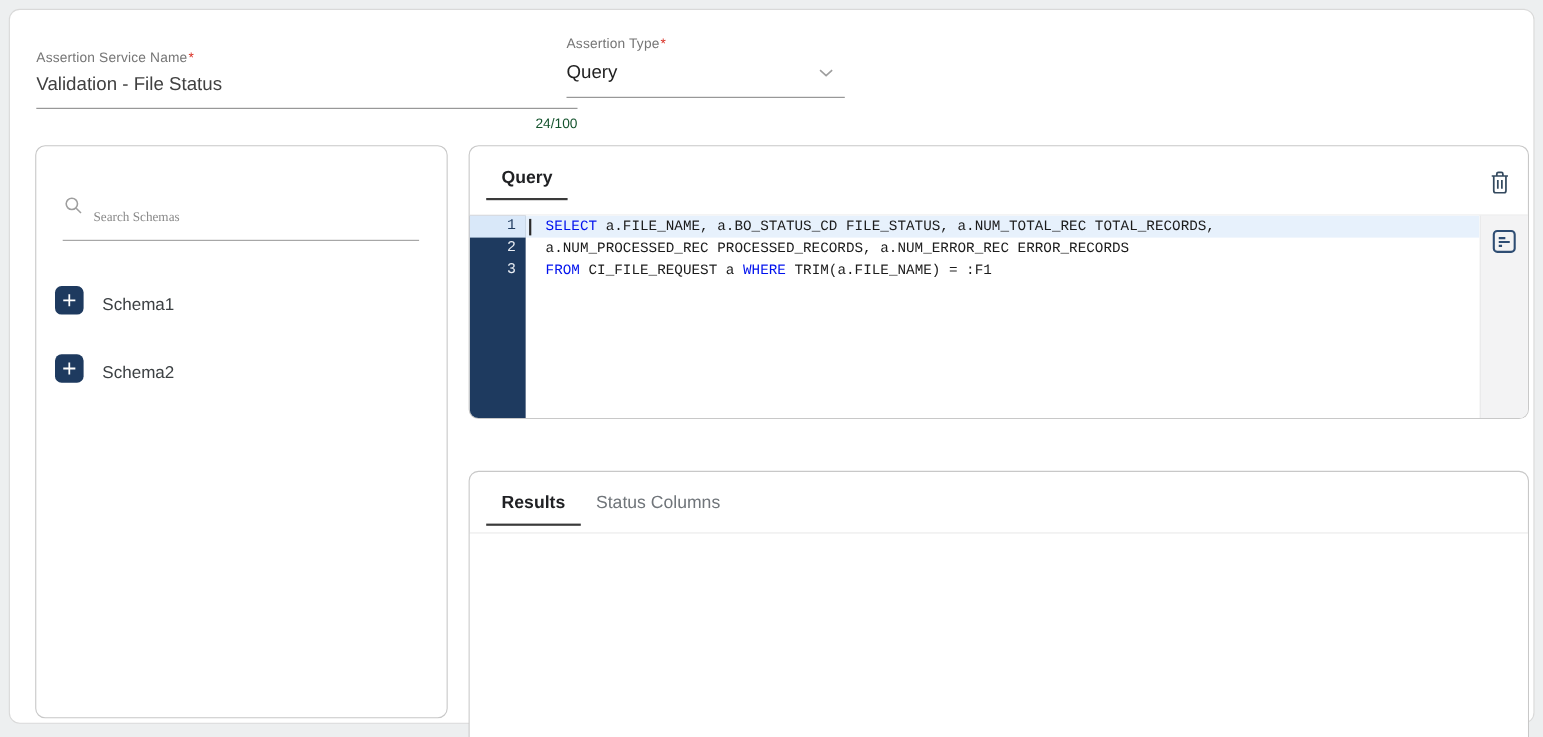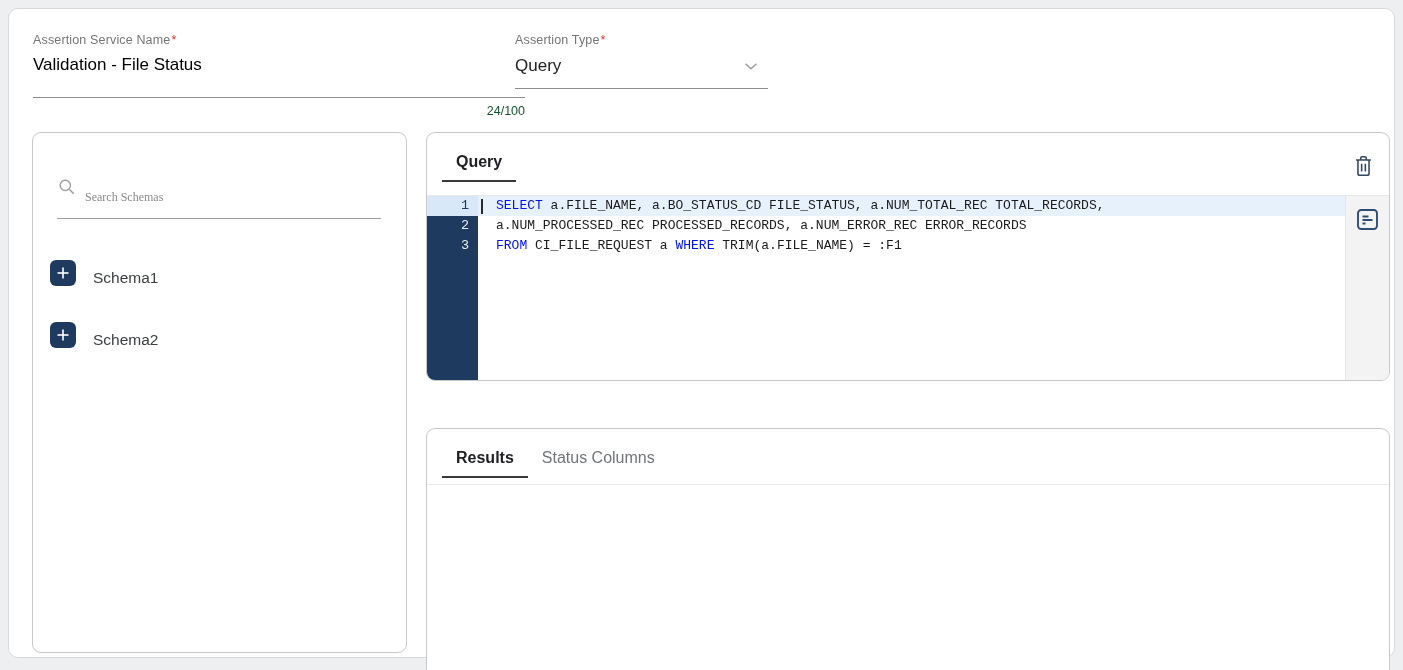--- a/index.html
+++ b/index.html
@@ -9,26 +9,26 @@
     font-family:"Liberation Sans", sans-serif;
     position:relative;
     overflow:hidden;
   }
   .outer-card {
     position:absolute; left:8px; top:8px; width:1387px; height:650px;
     background:#fff; border:1px solid #d9d9d9; border-radius:10px;
   }
   
   .field { position:absolute; }
-  .field-name  { left:24px; top:24px; width:492px; }
+  .field-name  { left:24px; top:36px; width:492px; }
   .field-type  { left:506px; top:24px; width:253px; }
   .field-label { font-size:12.5px; color:#767676; letter-spacing:.15px; }
   .req-mark { color:#d93025; margin-left:1px; }
   .field-value {
-    font-size:17px; color:#000000; padding:8px 0 22px;
+    font-size:17px; color:#404040; padding:8px 0 11px;
     border-bottom:1px solid #8d8d8d; width:100%;
     border-top:none; border-left:none; border-right:none;
     font-family:"Liberation Sans", sans-serif; background:transparent; outline:none;
   }
   .select-row {
     display:flex; align-items:center; justify-content:space-between;
     border-bottom:1px solid #8d8d8d; padding:8px 6px 11px 0; cursor:pointer;
   }
   .select-value { font-size:17px; color:#222; }
   .counter { text-align:right; font-size:12.5px; color:#14532d; margin-top:6px; }

